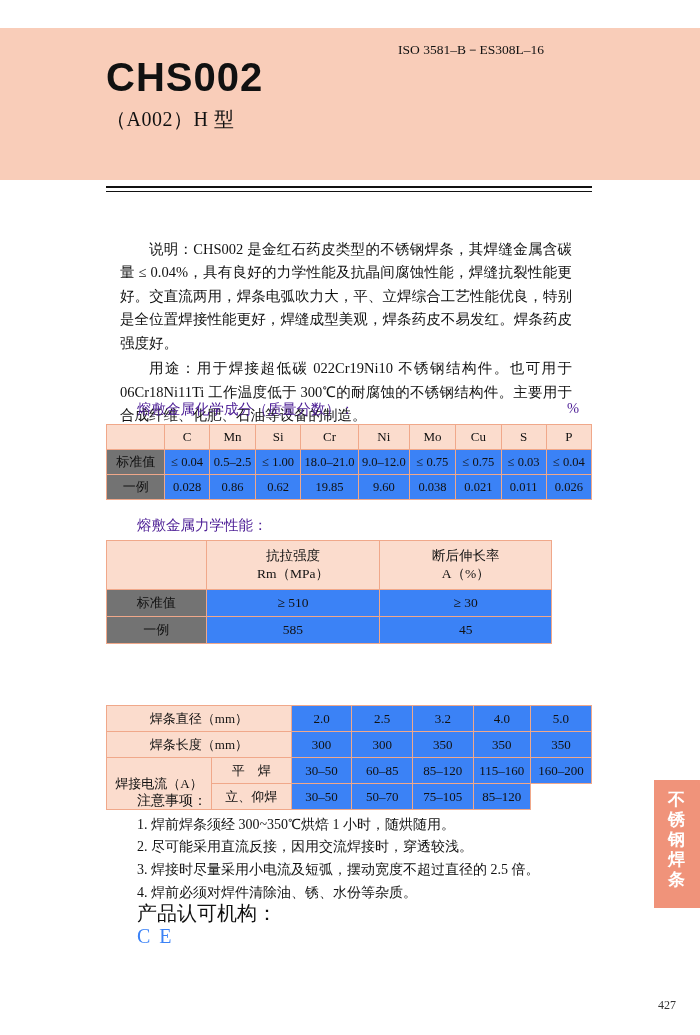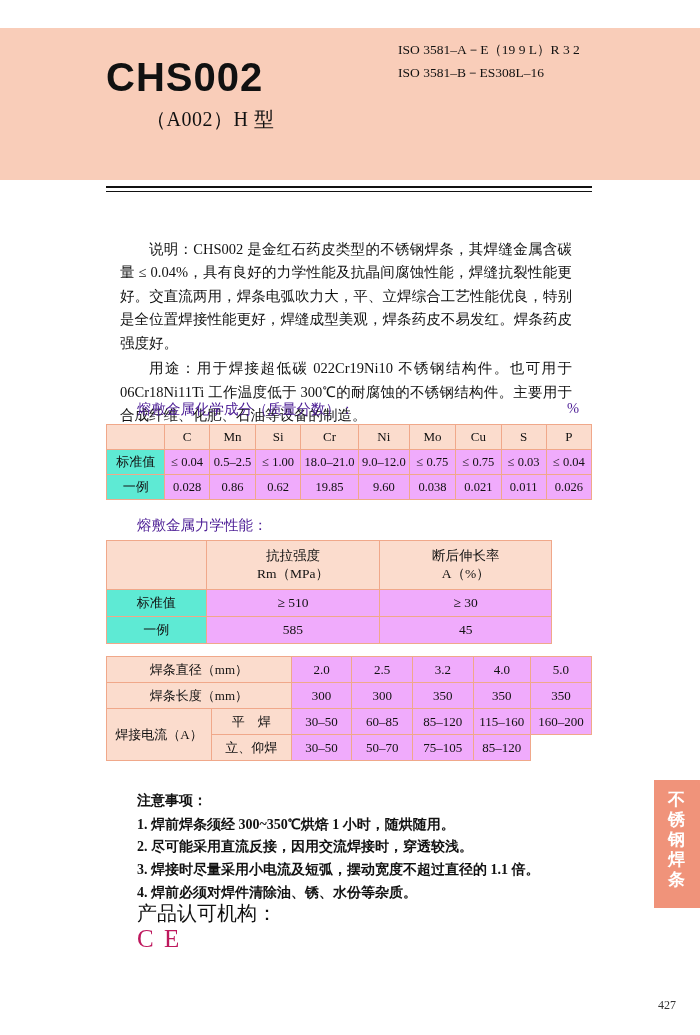--- a/index.html
+++ b/index.html
@@ -43,21 +43,20 @@
     line-height: 1.05;
     color: #111;
     margin: 0;
   }
   .sub-title {
     font-family: "Liberation Serif", serif;
     font-size: 20px;
     margin-top: 8px;
     color: #111;
     letter-spacing: 0.5px;
-    margin-left: 40px;
   }
   .standards {
     position: absolute;
     left: 360px;
     top: 38px;
     width: 300px;
     font-family: "Liberation Serif", serif;
     font-size: 13.5px;
     line-height: 1.72;
     color: #111;
@@ -124,82 +123,81 @@
     text-align: center;
     vertical-align: middle;
     font-weight: normal;
     padding: 2px 1px;
   }
   .hdr {
     background: #fbdccd;
     font-size: 13px;
   }
   .row-label {
-    background: #5eead4;
+    background: #737373;
     font-size: 13px;
     white-space: nowrap;
   }
   .cell {
-    background: #f0abfc;
+    background: #3b82f6;
   }
   
   #chem-table {
     left: 106px;
     top: 424px;
     width: 486px;
   }
   #chem-table td { height: 20px; }
   
   #mech-table {
     left: 106px;
     top: 540px;
     width: 446px;
   }
   #mech-table td { height: 22px; }
   #mech-table .big { font-size: 13.5px; line-height: 1.35; }
   
   #current-table {
     left: 106px;
-    top: 656px;
+    top: 705px;
     width: 486px;
   }
   #current-table td { height: 21px; font-size: 13px; }
   
   .notes {
     position: absolute;
     left: 137px;
     top: 790px;
     width: 450px;
     font-size: 14px;
     line-height: 1.62;
     color: #111;
-    font-weight: bold;
   }
   .notes-title {
     margin-bottom: 1px;
   }
   .notes div.note-line {
     white-space: nowrap;
   }
   
   .approval {
     position: absolute;
     left: 137px;
     top: 900px;
     font-size: 20px;
     color: #111;
   }
   .ce-mark {
     position: absolute;
     left: 137px;
     top: 925px;
     font-family: "Liberation Serif", serif;
-    font-size: 25px;
+    font-size: 20px;
     letter-spacing: 2px;
-    color: #be185d;
+    color: #3b82f6;
   }
   
   .side-tab {
     position: absolute;
     right: 0;
     top: 780px;
     width: 46px;
     height: 128px;
     background: #f0937a;
     color: #ffffff;
@@ -229,23 +227,20 @@
 
   <div class="header-band"></div>
 
   <div class="title-block">
     <div class="main-title">CHS002</div>
     <div class="sub-title">（A002）H 型</div>
   </div>
 
   <div class="standards">
     <div class="std-row" style="padding-left:38px">
-      <span>ISO 3581–A－E（19 9 L）R 3 2</span>
-    </div>
-    <div class="std-row" style="padding-left:38px">
       <span>ISO 3581–B－ES308L–16</span>
     </div>
   </div>
 
   <div class="rule-thick"></div>
   <div class="rule-thin"></div>
 
   <div class="body-text">
     <p class="para">说明：CHS002 是金红石药皮类型的不锈钢焊条，其焊缝金属含碳量 ≤ 0.04%，具有良好的力学性能及抗晶间腐蚀性能，焊缝抗裂性能更好。交直流两用，焊条电弧吹力大，平、立焊综合工艺性能优良，特别是全位置焊接性能更好，焊缝成型美观，焊条药皮不易发红。焊条药皮强度好。</p>
     <p class="para">用途：用于焊接超低碳 022Cr19Ni10 不锈钢结构件。也可用于 06Cr18Ni11Ti 工作温度低于 300℃的耐腐蚀的不锈钢结构件。主要用于合成纤维、化肥、石油等设备的制造。</p>
@@ -361,21 +356,21 @@
       <td class="cell">85–120</td>
       <td class="cell" style="border:none; background:#ffffff"></td>
     </tr>
   </tbody>
     </table>
 
   <div class="notes">
     <div class="notes-title">注意事项：</div>
     <div class="note-line">1. 焊前焊条须经 300~350℃烘焙 1 小时，随烘随用。</div>
     <div class="note-line">2. 尽可能采用直流反接，因用交流焊接时，穿透较浅。</div>
-    <div class="note-line">3. 焊接时尽量采用小电流及短弧，摆动宽度不超过直径的 1.1 倍。</div>
+    <div class="note-line">3. 焊接时尽量采用小电流及短弧，摆动宽度不超过直径的 2.5 倍。</div>
     <div class="note-line">4. 焊前必须对焊件清除油、锈、水份等杂质。</div>
   </div>
 
   <div class="approval">产品认可机构：</div>
   <div class="ce-mark">C E</div>
 
   <div class="side-tab">
     <div>不</div>
     <div>锈</div>
     <div>钢</div>

